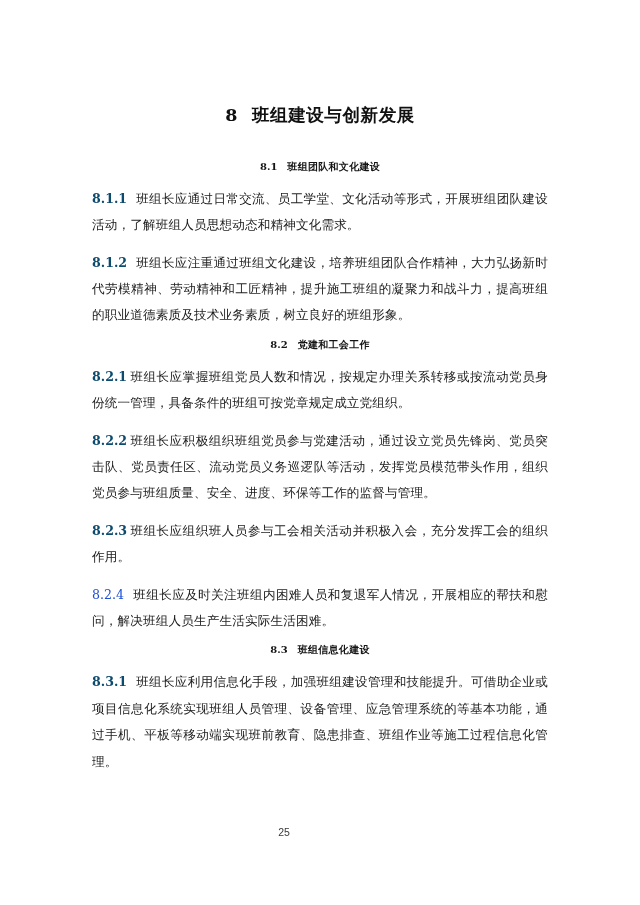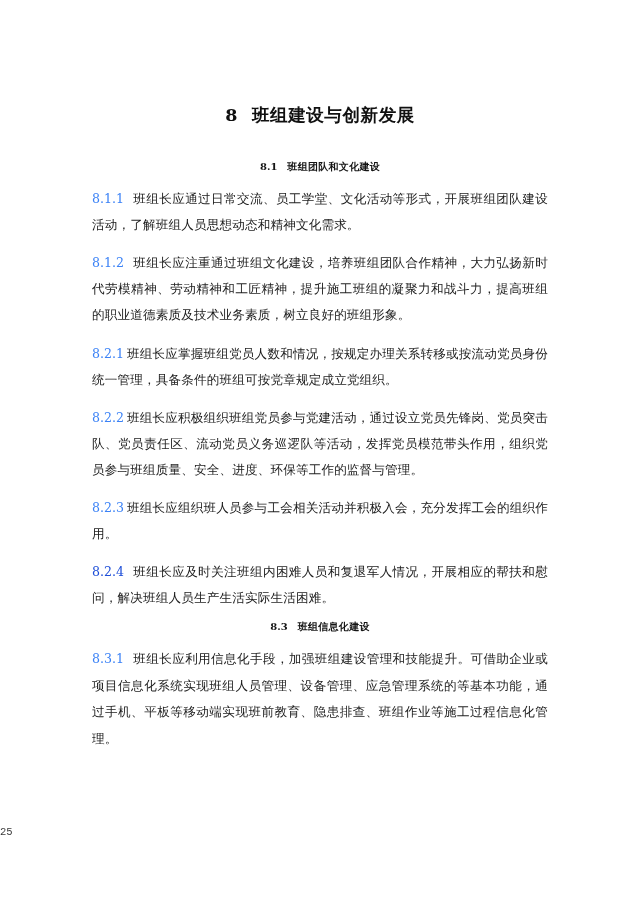--- a/index.html
+++ b/index.html
@@ -75,40 +75,41 @@
     padding-top: 11px;
     font-size: 12.6px;
     line-height: 26.4px;
     text-align: justify;
     text-justify: inter-ideograph;
     color: #1c1c1c;
     letter-spacing: 0.15px;
   }
   .clause .cnum {
     font-family: "DejaVu Serif", "Liberation Serif", serif;
-    font-weight: 400;
+    font-weight: 700;
     letter-spacing: 0;
-    color: #3b82f6;
+    color: #0c4a6e;
   }
   .clause .cnum.light {
     font-weight: 400;
     color: #1d4ed8;
   }
   .clause .cnum .gap-wide { display: inline-block; width: 9px; }
   .clause .cnum .gap-narrow { display: inline-block; width: 3px; }
 
   .clause.first-of-section { padding-top: 12px; }
 
   
   .page-number {
     position: absolute;
     left: 0;
     right: 0;
     top: 826px;
-    font-family: Liberation Mono, monospace;
+    text-align: center;
+    font-family: Liberation Sans, sans-serif;
     font-size: 10.5px;
     color: #3a3a3a;
   }
 </style>
 </head>
 <body>
 
 <div class="page">
   <div class="content">
 
@@ -124,20 +125,23 @@
       <span class="cnum">8.1.1</span><span class="cnum"><span class="gap-wide"></span></span><span>班组长应通过日常交流、员工学堂、文化活动等形式，开展班组团队建设活动，了解班组人员思想动态和精神文化需求。</span>
     </p>
 
     <p class="clause">
       <span class="cnum">8.1.2</span><span class="cnum"><span class="gap-wide"></span></span><span>班组长应注重通过班组文化建设，培养班组团队合作精神，大力弘扬新时代劳模精神、劳动精神和工匠精神，提升施工班组的凝聚力和战斗力，提高班组的职业道德素质及技术业务素质，树立良好的班组形象。</span>
     </p>
 
 
 
 
+    <h2 class="section-heading sh-8-2">
+      <span class="num">8.2</span><span>党建和工会工作</span>
+    </h2>
 
     <p class="clause first-of-section">
       <span class="cnum">8.2.1</span><span class="cnum"><span class="gap-narrow"></span></span><span>班组长应掌握班组党员人数和情况，按规定办理关系转移或按流动党员身份统一管理，具备条件的班组可按党章规定成立党组织。</span>
     </p>
 
     <p class="clause">
       <span class="cnum">8.2.2</span><span class="cnum"><span class="gap-narrow"></span></span><span>班组长应积极组织班组党员参与党建活动，通过设立党员先锋岗、党员突击队、党员责任区、流动党员义务巡逻队等活动，发挥党员模范带头作用，组织党员参与班组质量、安全、进度、环保等工作的监督与管理。</span>
     </p>
 
     <p class="clause">

